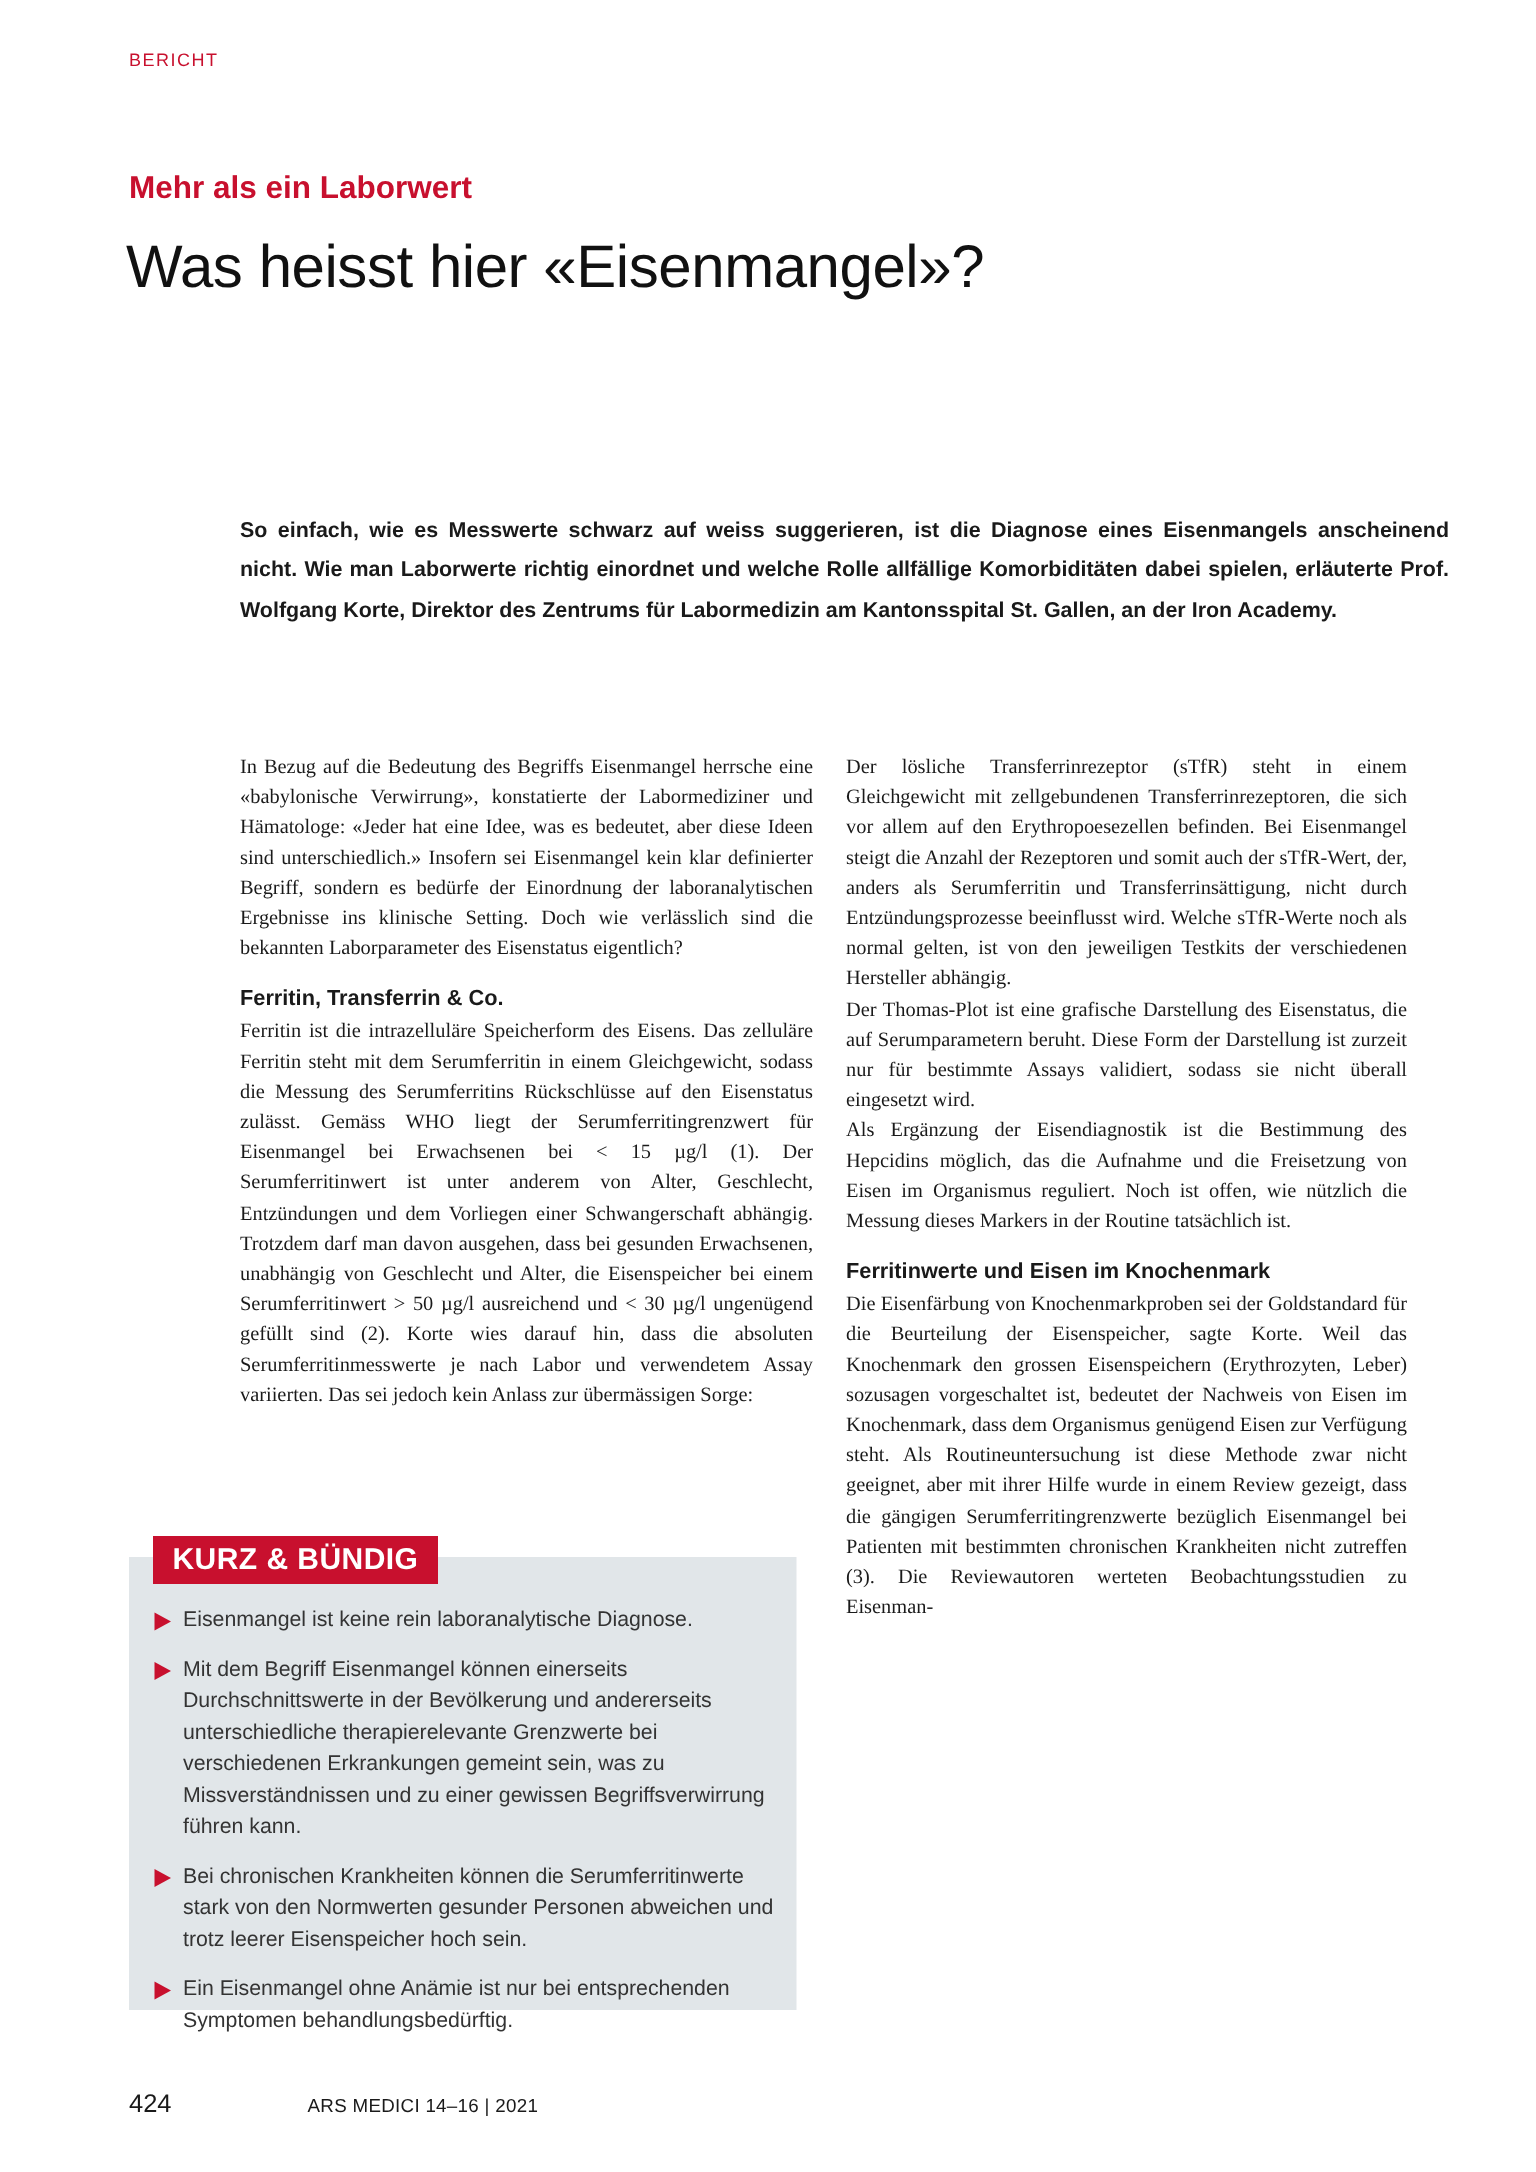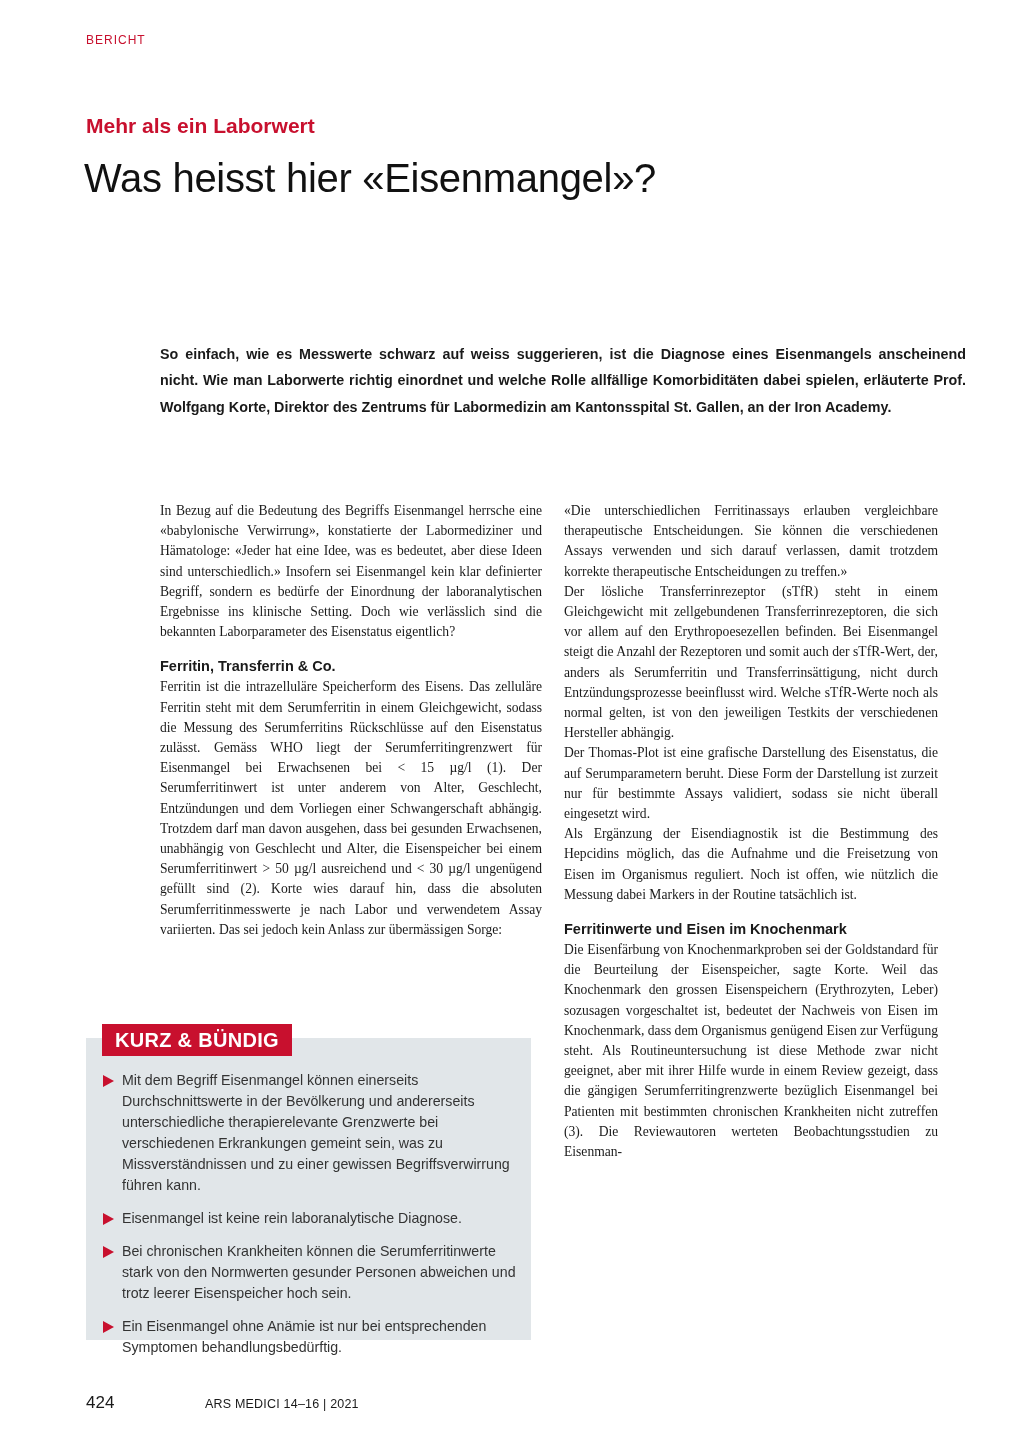--- a/index.html
+++ b/index.html
@@ -40,29 +40,28 @@
 
 <div class="col col-left serif">
   <p>In Bezug auf die Bedeutung des Begriffs Eisenmangel herrsche eine «babylonische Verwirrung», konstatierte der Labormediziner und Hämatologe: «Jeder hat eine Idee, was es bedeutet, aber diese Ideen sind unterschiedlich.» Insofern sei Eisenmangel kein klar definierter Begriff, sondern es bedürfe der Einordnung der laboranalytischen Ergebnisse ins klinische Setting. Doch wie verlässlich sind die bekannten Laborparameter des Eisenstatus eigentlich?</p>
   <h3 class="sans">Ferritin, Transferrin &amp; Co.</h3>
   <p>Ferritin ist die intrazelluläre Speicherform des Eisens. Das zelluläre Ferritin steht mit dem Serumferritin in einem Gleichgewicht, sodass die Messung des Serumferritins Rückschlüsse auf den Eisenstatus zulässt. Gemäss WHO liegt der Serumferritingrenzwert für Eisenmangel bei Erwachsenen bei &lt; 15 µg/l (1). Der Serumferritinwert ist unter anderem von Alter, Geschlecht, Entzündungen und dem Vorliegen einer Schwangerschaft abhängig. Trotzdem darf man davon ausgehen, dass bei gesunden Erwachsenen, unabhängig von Geschlecht und Alter, die Eisenspeicher bei einem Serumferritinwert &gt; 50 µg/l ausreichend und &lt; 30 µg/l ungenügend gefüllt sind (2). Korte wies darauf hin, dass die absoluten Serumferritinmesswerte je nach Labor und verwendetem Assay variierten. Das sei jedoch kein Anlass zur übermässigen Sorge:</p>
 </div>
 
 <div class="box"></div>
 <div class="box-tag sans">KURZ &amp; BÜNDIG</div>
 <ul class="box-list sans">
+  <li><span class="bullet"></span><span>Eisenmangel ist keine rein laboranalytische Diagnose.</span></li>
   <li><span class="bullet"></span><span>Mit dem Begriff Eisenmangel können einerseits Durchschnittswerte in der Bevölkerung und andererseits unterschiedliche therapierelevante Grenzwerte bei verschiedenen Erkrankungen gemeint sein, was zu Missverständnissen und zu einer gewissen Begriffsverwirrung führen kann.</span></li>
-  <li><span class="bullet"></span><span>Eisenmangel ist keine rein laboranalytische Diagnose.</span></li>
   <li><span class="bullet"></span><span>Bei chronischen Krankheiten können die Serumferritinwerte stark von den Normwerten gesunder Personen abweichen und trotz leerer Eisenspeicher hoch sein.</span></li>
   <li><span class="bullet"></span><span>Ein Eisenmangel ohne Anämie ist nur bei entsprechenden Symptomen behandlungsbedürftig.</span></li>
 </ul>
 
 <div class="col col-right serif">
-  <p>«Die unterschiedlichen Ferritinassays erlauben vergleichbare therapeutische Entscheidungen. Sie können die verschiedenen Assays verwenden und sich darauf verlassen, damit trotzdem korrekte therapeutische Entscheidungen zu treffen.»</p>
   <p>Der lösliche Transferrinrezeptor (sTfR) steht in einem Gleichgewicht mit zellgebundenen Transferrinrezeptoren, die sich vor allem auf den Erythropoesezellen befinden. Bei Eisenmangel steigt die Anzahl der Rezeptoren und somit auch der sTfR-Wert, der, anders als Serumferritin und Transferrinsättigung, nicht durch Entzündungsprozesse beeinflusst wird. Welche sTfR-Werte noch als normal gelten, ist von den jeweiligen Testkits der verschiedenen Hersteller abhängig.</p>
   <p>Der Thomas-Plot ist eine grafische Darstellung des Eisenstatus, die auf Serumparametern beruht. Diese Form der Darstellung ist zurzeit nur für bestimmte Assays validiert, sodass sie nicht überall eingesetzt wird.</p>
-  <p>Als Ergänzung der Eisendiagnostik ist die Bestimmung des Hepcidins möglich, das die Aufnahme und die Freisetzung von Eisen im Organismus reguliert. Noch ist offen, wie nützlich die Messung dabei Markers in der Routine tatsächlich ist.</p>
+  <p>Als Ergänzung der Eisendiagnostik ist die Bestimmung des Hepcidins möglich, das die Aufnahme und die Freisetzung von Eisen im Organismus reguliert. Noch ist offen, wie nützlich die Messung dieses Markers in der Routine tatsächlich ist.</p>
   <h3 class="sans">Ferritinwerte und Eisen im Knochenmark</h3>
   <p>Die Eisenfärbung von Knochenmarkproben sei der Goldstandard für die Beurteilung der Eisenspeicher, sagte Korte. Weil das Knochenmark den grossen Eisenspeichern (Erythrozyten, Leber) sozusagen vorgeschaltet ist, bedeutet der Nachweis von Eisen im Knochenmark, dass dem Organismus genügend Eisen zur Verfügung steht. Als Routineuntersuchung ist diese Methode zwar nicht geeignet, aber mit ihrer Hilfe wurde in einem Review gezeigt, dass die gängigen Serumferritingrenzwerte bezüglich Eisenmangel bei Patienten mit bestimmten chronischen Krankheiten nicht zutreffen (3). Die Reviewautoren werteten Beobachtungsstudien zu Eisenman-</p>
 </div>
 
 <div class="footer-page sans">424</div>
 <div class="footer-journal sans">ARS MEDICI 14–16 | 2021</div>
 
 </body></html>

